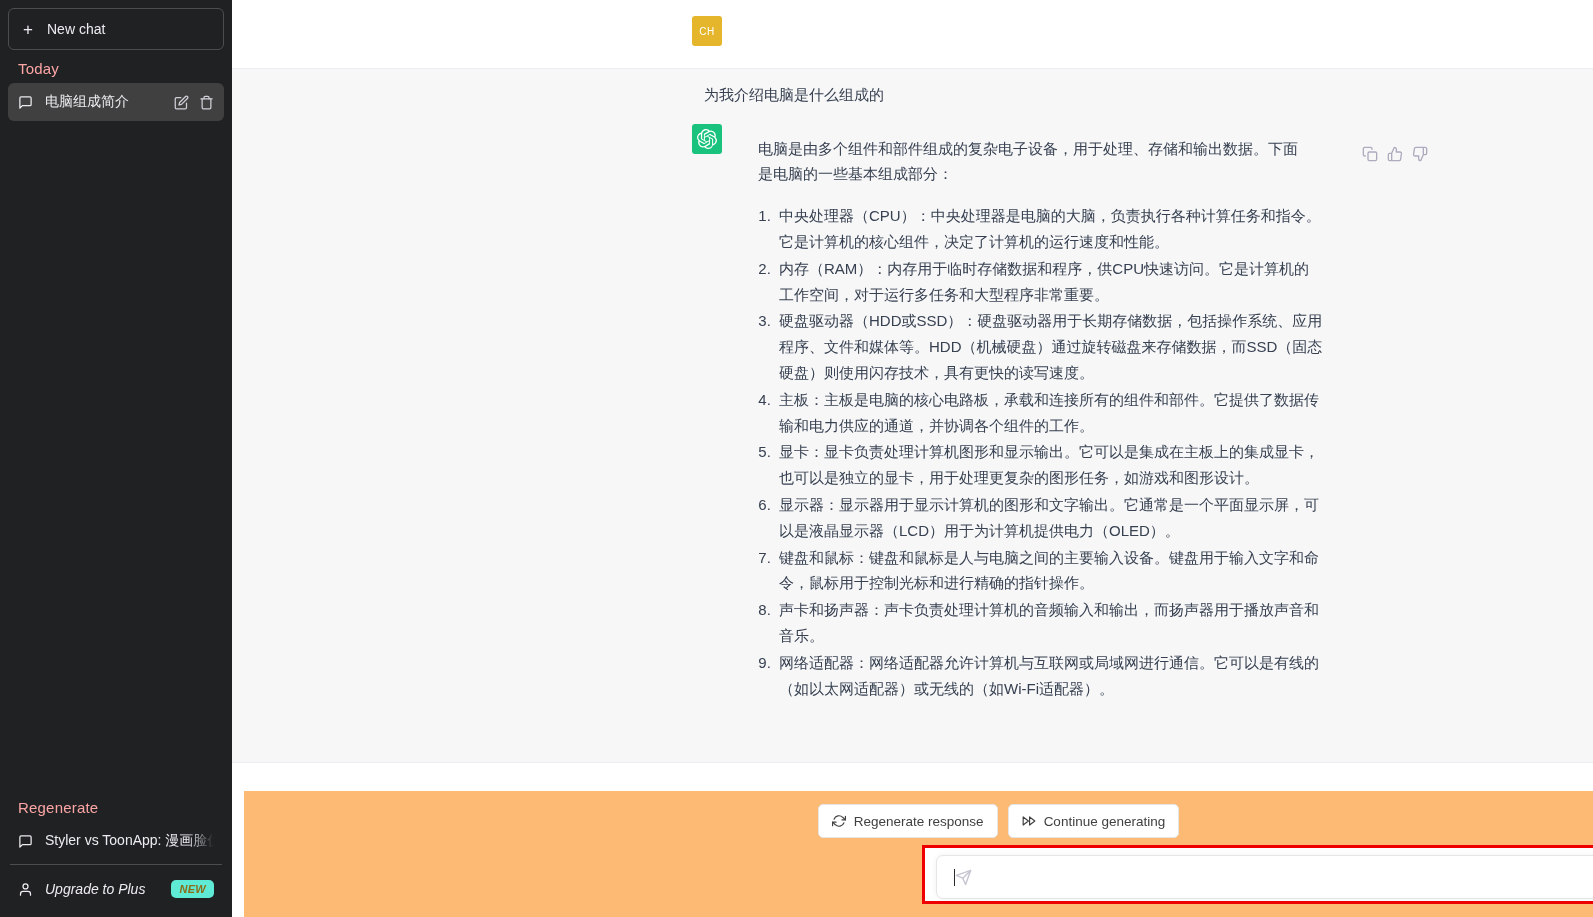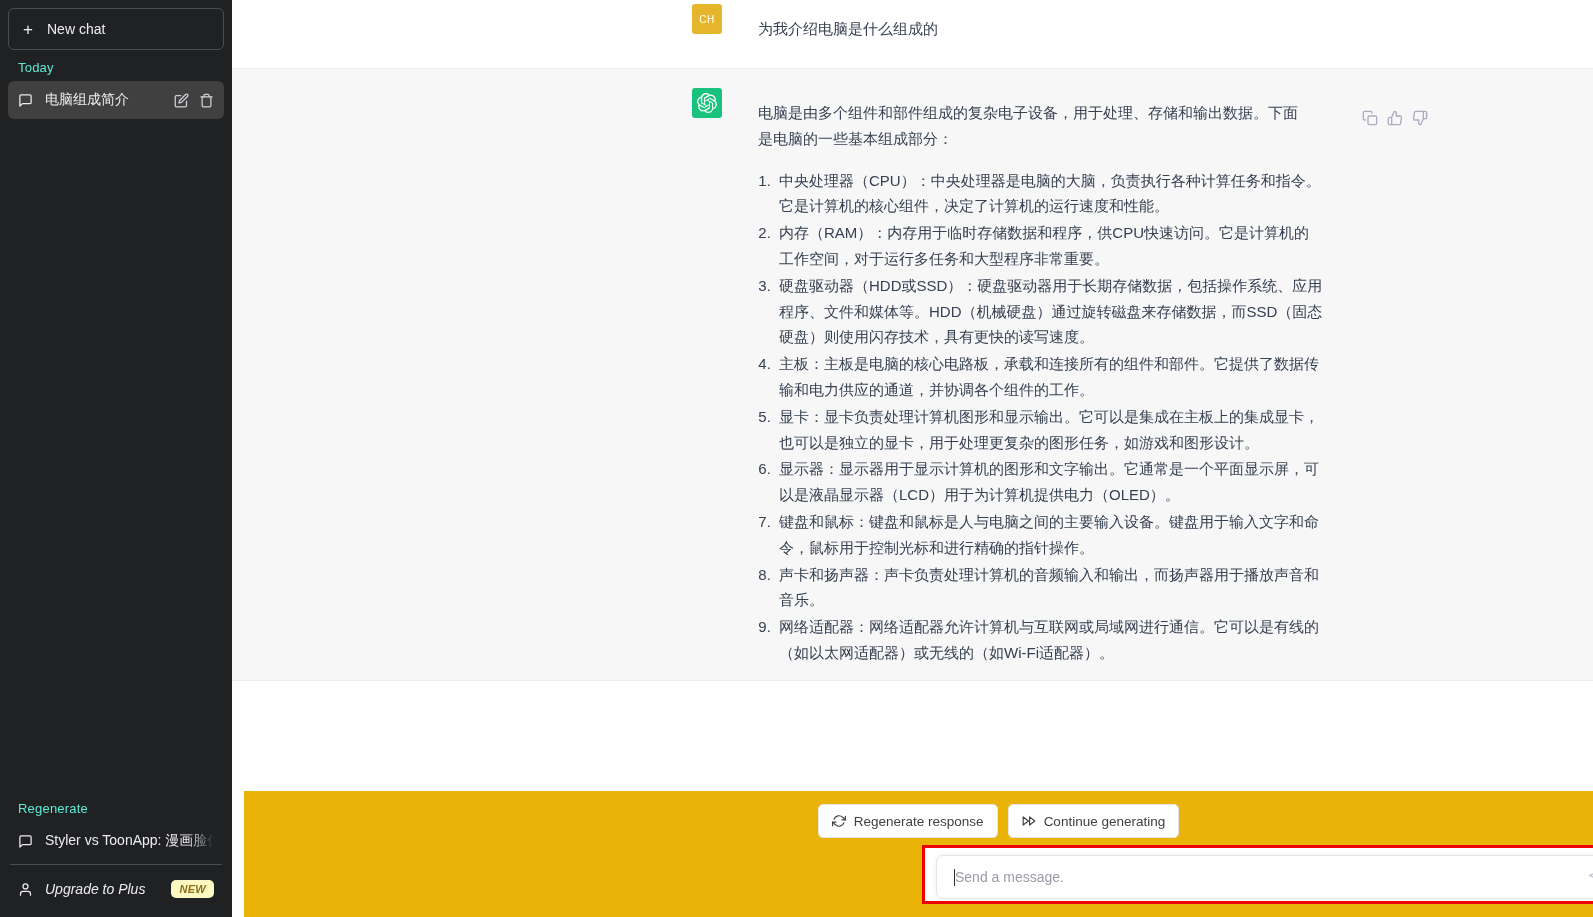--- a/index.html
+++ b/index.html
@@ -28,22 +28,22 @@
     border-radius: 6px;
     padding: 0 12px;
     font-size: 14px;
     color: #ececf1;
     cursor: pointer;
     background: transparent;
     flex: 0 0 auto;
   }
   .new-chat .plus { font-size: 17px; line-height: 1; font-weight: 300; width: 14px; text-align: center;}
   .section-label {
-    font-size: 13px;
-    color: #5eead4;
+    font-size: 15px;
+    color: #fca5a5;
     padding: 10px 10px 6px 10px;
     letter-spacing: .2px;
     flex: 0 0 auto;
   }
   .conv-list { flex: 0 0 auto; }
   .conv {
     display: flex; align-items: center; gap: 12px;
     height: 38px;
     border-radius: 6px;
     padding: 0 10px;
@@ -71,44 +71,44 @@
 
   .spacer { flex: 1 1 auto; }
   .sidebar-divider { height: 1px; background: #4d4d4f; margin: 4px 2px; flex: 0 0 auto; }
   .upgrade {
     display: flex; align-items: center; gap: 12px;
     height: 40px; border-radius: 6px; padding: 0 10px;
     font-size: 14px; color: #ececf1; cursor: pointer; font-style: italic;
   }
   .upgrade .label { flex: 1 1 auto; }
   .badge-new {
-    background: #fef9c3; color: #8b6e1a;
+    background: #5eead4; color: #8b6e1a;
     font-size: 11px; font-weight: bold;
     border-radius: 5px; padding: 3px 8px;
     letter-spacing: .3px;
   }
 
   
   .main {
     flex: 1 1 auto; height: 917px;
     position: relative;
     background: #ffffff;
     display: flex; flex-direction: column;
   }
   .thread { position: relative; }
   .msg { width: 100%; display: flex; justify-content: flex-start; }
   .msg-user { background: #ffffff; height: 68px; }
-  .msg-assistant { background: #f7f7f8; border-top: 1px solid #ececf1; border-bottom:1px solid #ececf1; height: 613px; }
+  .msg-assistant { background: #f7f7f8; border-top: 1px solid #ececf1; border-bottom:1px solid #ececf1; height: 695px; align-items: center; }
   .msg-inner {
     display: flex;
     gap: 24px;
     padding: 24px 0 24px 0;
     margin-left: 460px;
   }
-  .msg-user .msg-inner { padding-top: 4px; }
+  .msg-user .msg-inner { padding-top: 16px; flex-direction: column; }
   .msg-assistant .msg-inner { padding-top: 19px; }
   .avatar {
     width: 30px; height: 30px; border-radius: 3px;
     flex: 0 0 30px;
     display: flex; align-items: center; justify-content: center;
     font-size: 10px; color: #fff; letter-spacing: .5px;
   }
   .avatar-user { background: #e5b62b; }
   .avatar-assistant { background: #19c37d; }
   .content {
@@ -131,21 +131,21 @@
     padding-top: 22px;
     color: #acacbe;
     flex: 0 0 auto;
   }
   .msg-actions .icon { cursor: pointer; }
 
   
   .composer-area {
     position: absolute; left: 12px; right: 0; bottom: 0;
     height: 126px;
-    background: #eab308;
+    background: #fdba74;
     display: flex; flex-direction: column; align-items: center;
   }
   .gen-buttons {
     display: flex; gap: 10px;
     margin-top: 13px;
     margin-left: 160px;
   }
   .gen-btn {
     display: flex; align-items: center; gap: 8px;
     height: 34px;
@@ -331,21 +331,20 @@
               </svg>
           </span>
           <span>Continue generating</span>
         </div>
       </div>
     </div>
 
     <div class="composer-wrap">
       <div class="composer">
         <div class="caret"></div>
-        <div class="ph">Send a message.</div>
         <span class="send icon">
           <svg width="17" height="17" viewBox="0 0 24 24" fill="none" stroke="#c5c5d2" stroke-width="2" stroke-linecap="round" stroke-linejoin="round">
               <line x1="22" y1="2" x2="11" y2="13"></line>
               <polygon points="22 2 15 22 11 13 2 9 22 2"></polygon>
             </svg>
         </span>
       </div>
     </div>
 
   </div>

